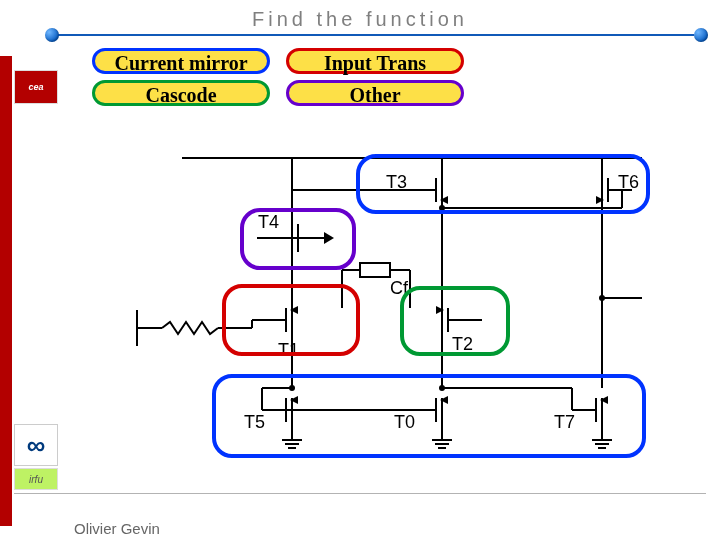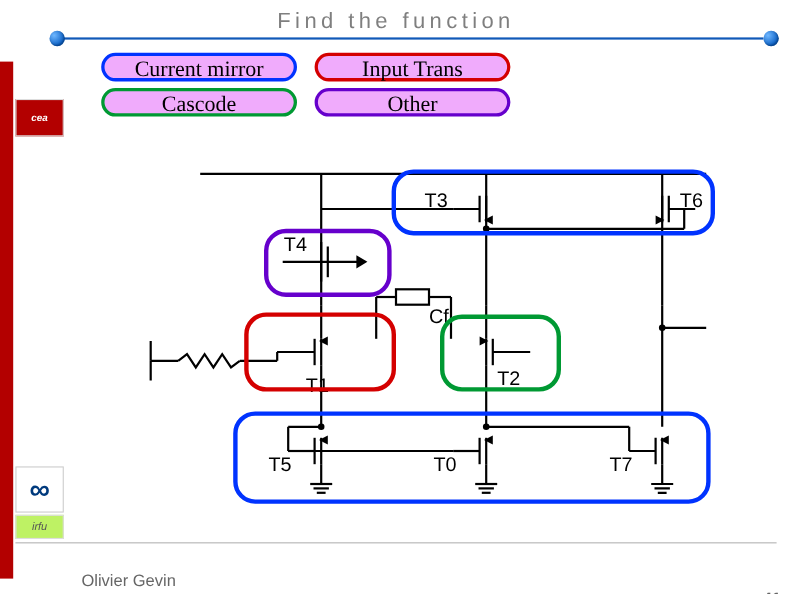--- a/index.html
+++ b/index.html
@@ -68,21 +68,20 @@
     font-size: 9px;
     box-sizing: border-box;
   }
   .logo-cea {
     top: 70px;
     height: 34px;
     background: #b30000;
     border: 1px solid #ddd;
     font-style: italic;
     font-weight: bold;
-    margin-top: 20px;
   }
   .logo-infinity {
     top: 424px;
     height: 42px;
     background: #fff;
     border: 1px solid #ccc;
     color: #003a7d;
     font-size: 26px;
     font-weight: bold;
   }
@@ -117,26 +116,27 @@
     top: 536px;
     font-family: Arial, sans-serif;
     font-size: 15px;
     color: #666;
     font-weight: bold;
   }
   .legend-box {
     position: absolute;
     width: 178px;
     height: 26px;
-    background: #f0abfc;
+    background: #fde047;
     border-radius: 13px;
     text-align: center;
     line-height: 24px;
     font-size: 20px;
     box-sizing: border-box;
+    font-weight: bold;
   }
   .leg-blue   { border: 3px solid #0033ff; }
   .leg-red    { border: 3px solid #d40000; }
   .leg-green  { border: 3px solid #009933; }
   .leg-purple { border: 3px solid #6600cc; }
   .leg-a { left: 92px;  top: 48px; }
   .leg-b { left: 286px; top: 48px; }
   .leg-c { left: 92px;  top: 80px; }
   .leg-d { left: 286px; top: 80px; }
 

